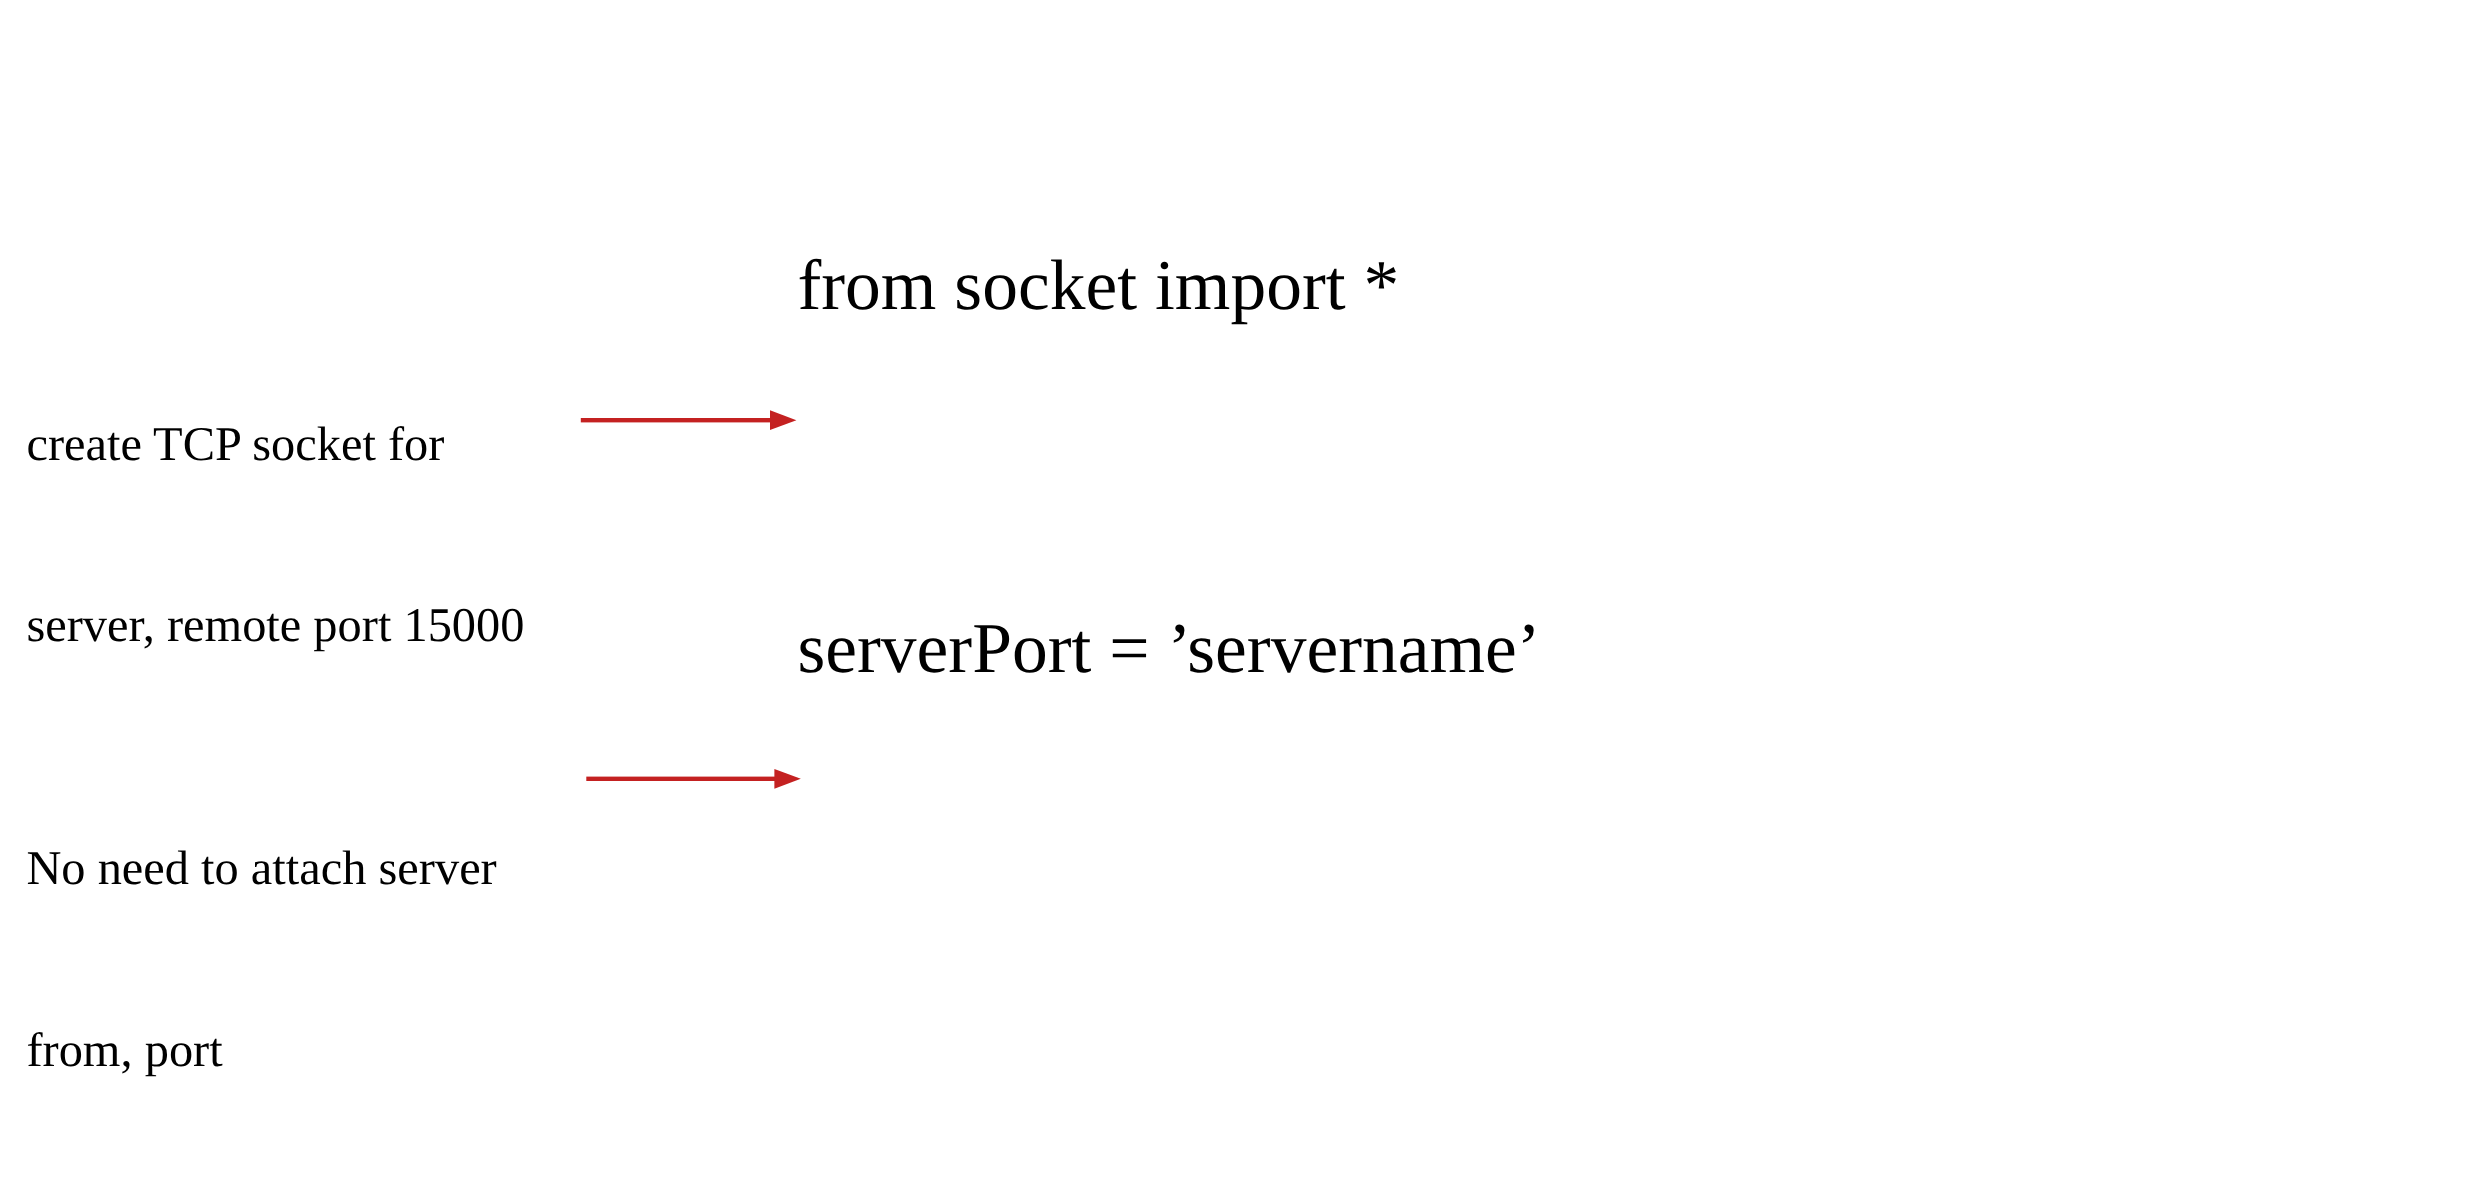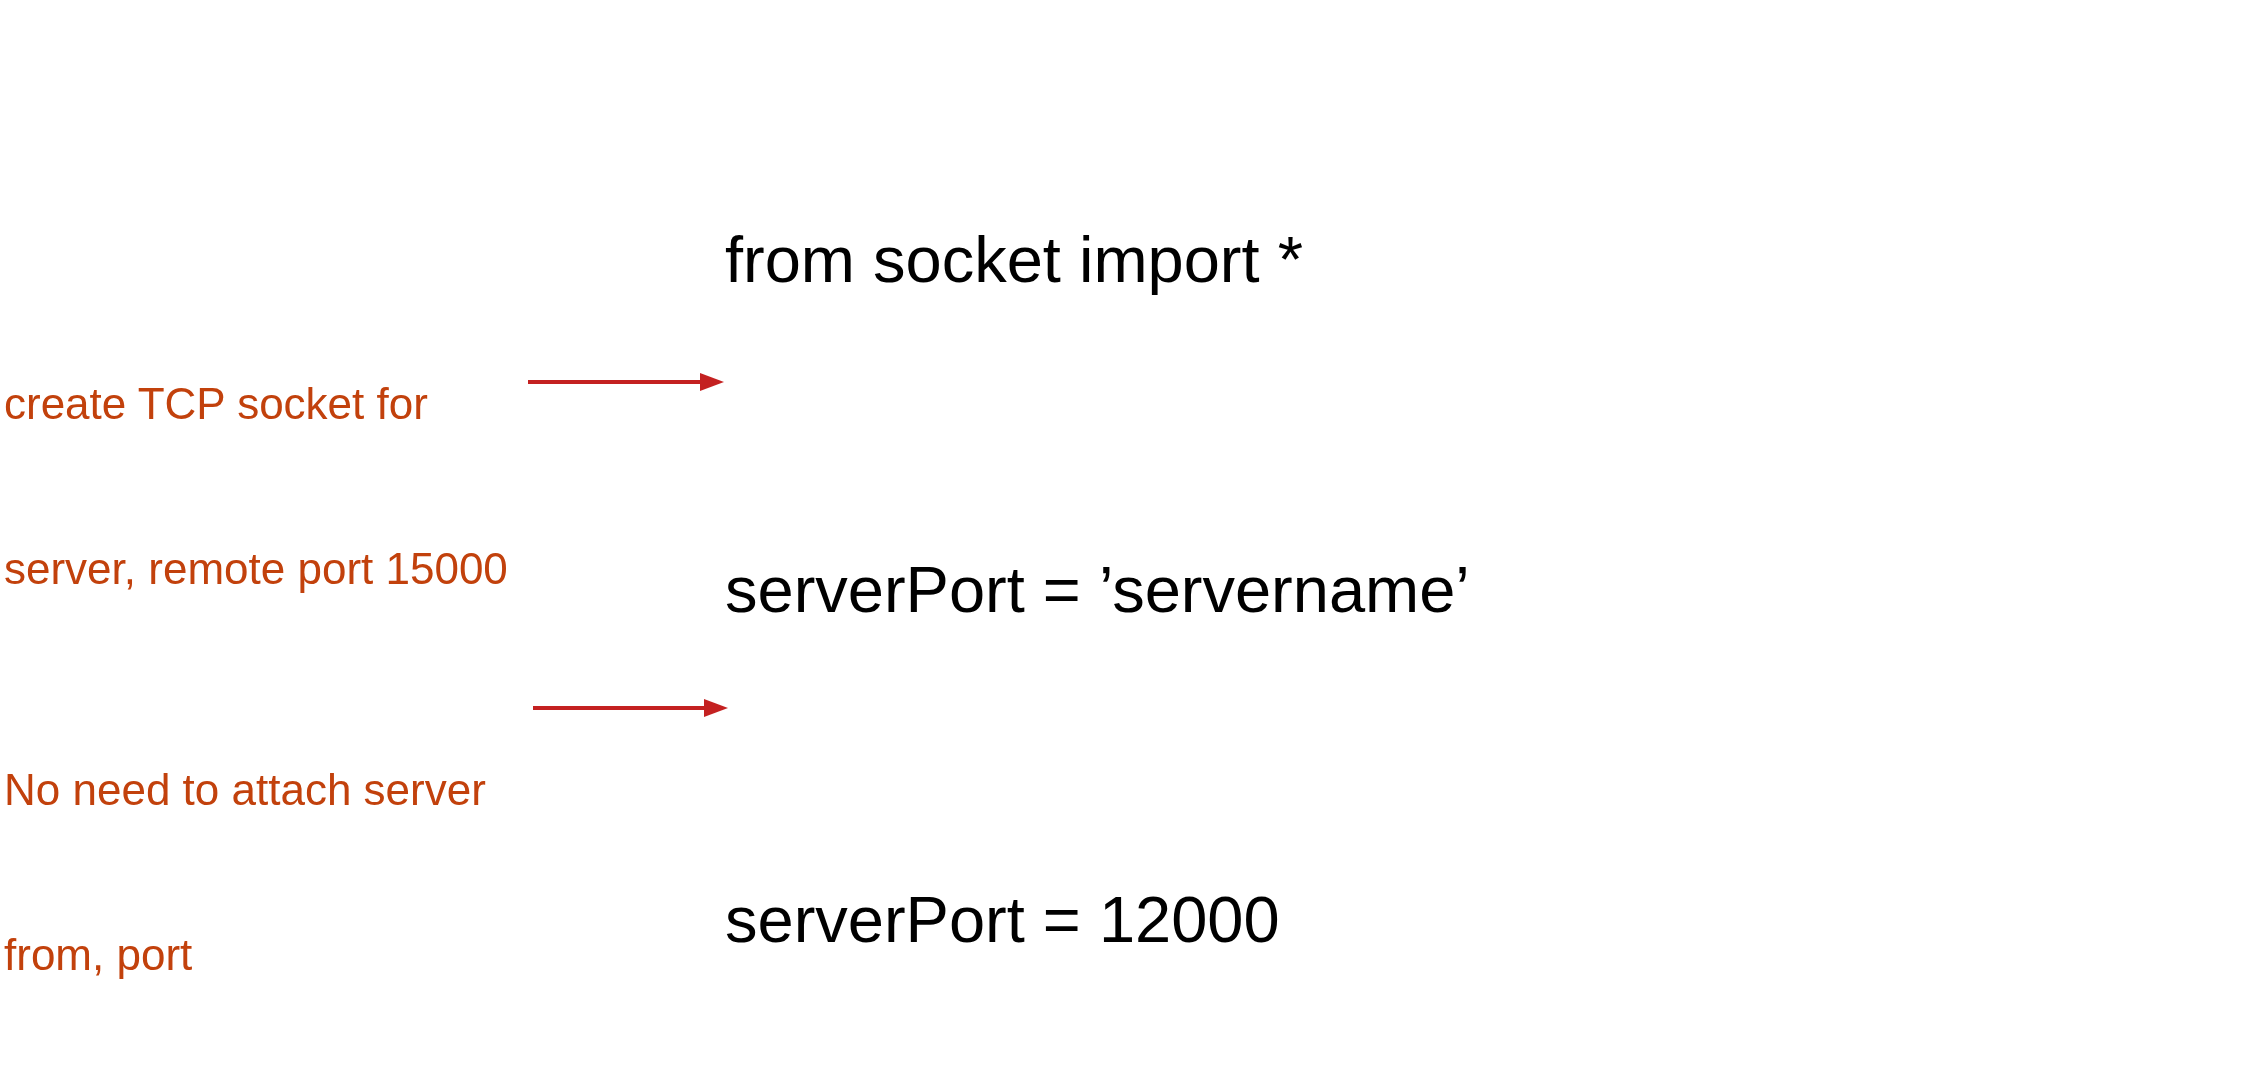--- a/index.html
+++ b/index.html
@@ -1,29 +1,29 @@
 <!DOCTYPE html>
 <html><head>
 <meta charset="utf-8">
 <style>
   html,body{margin:0;padding:0;background:#ffffff;}
   .canvas{
     position:relative;width:2014px;height:1070px;background:#ffffff;
-    font-family:Liberation Sans, sans-serif;overflow:hidden;padding-left:31px;
+    font-family:Liberation Serif, serif;overflow:hidden;padding-left:31px;
   }
   
   .code{
     position:absolute;left:725px;top:-15px;
     font-size:65px;line-height:110px;color:#000000;
     white-space:pre;
   }
   .code-line{height:110px;}
   
   .ann{
-    position:absolute;left:4px;color:#c2410c;
+    position:absolute;left:24px;color:#000000;
     font-size:44px;line-height:55px;white-space:pre;
   }
   .ann1{top:266px;}
   .ann2{top:652px;}
   
   .arrow-line{position:absolute;height:4px;background:#c42121;}
   .arrow-head{
     position:absolute;width:0;height:0;
     border-top:9px solid transparent;border-bottom:9px solid transparent;
     border-left:24px solid #c42121;
@@ -34,21 +34,20 @@
   .arrow2-head{left:704px;top:699px;}
 </style>
 </head>
 <body>
 
 <div class="canvas">
 
   <div class="code">
     <div class="code-line">from socket import *</div>
     <div class="code-line">serverPort = ’servername’</div>
-    <div class="code-line">serverPort = 12000</div>
     
     
     
     
     
     
     
   </div>
 
   <div class="ann ann1">

